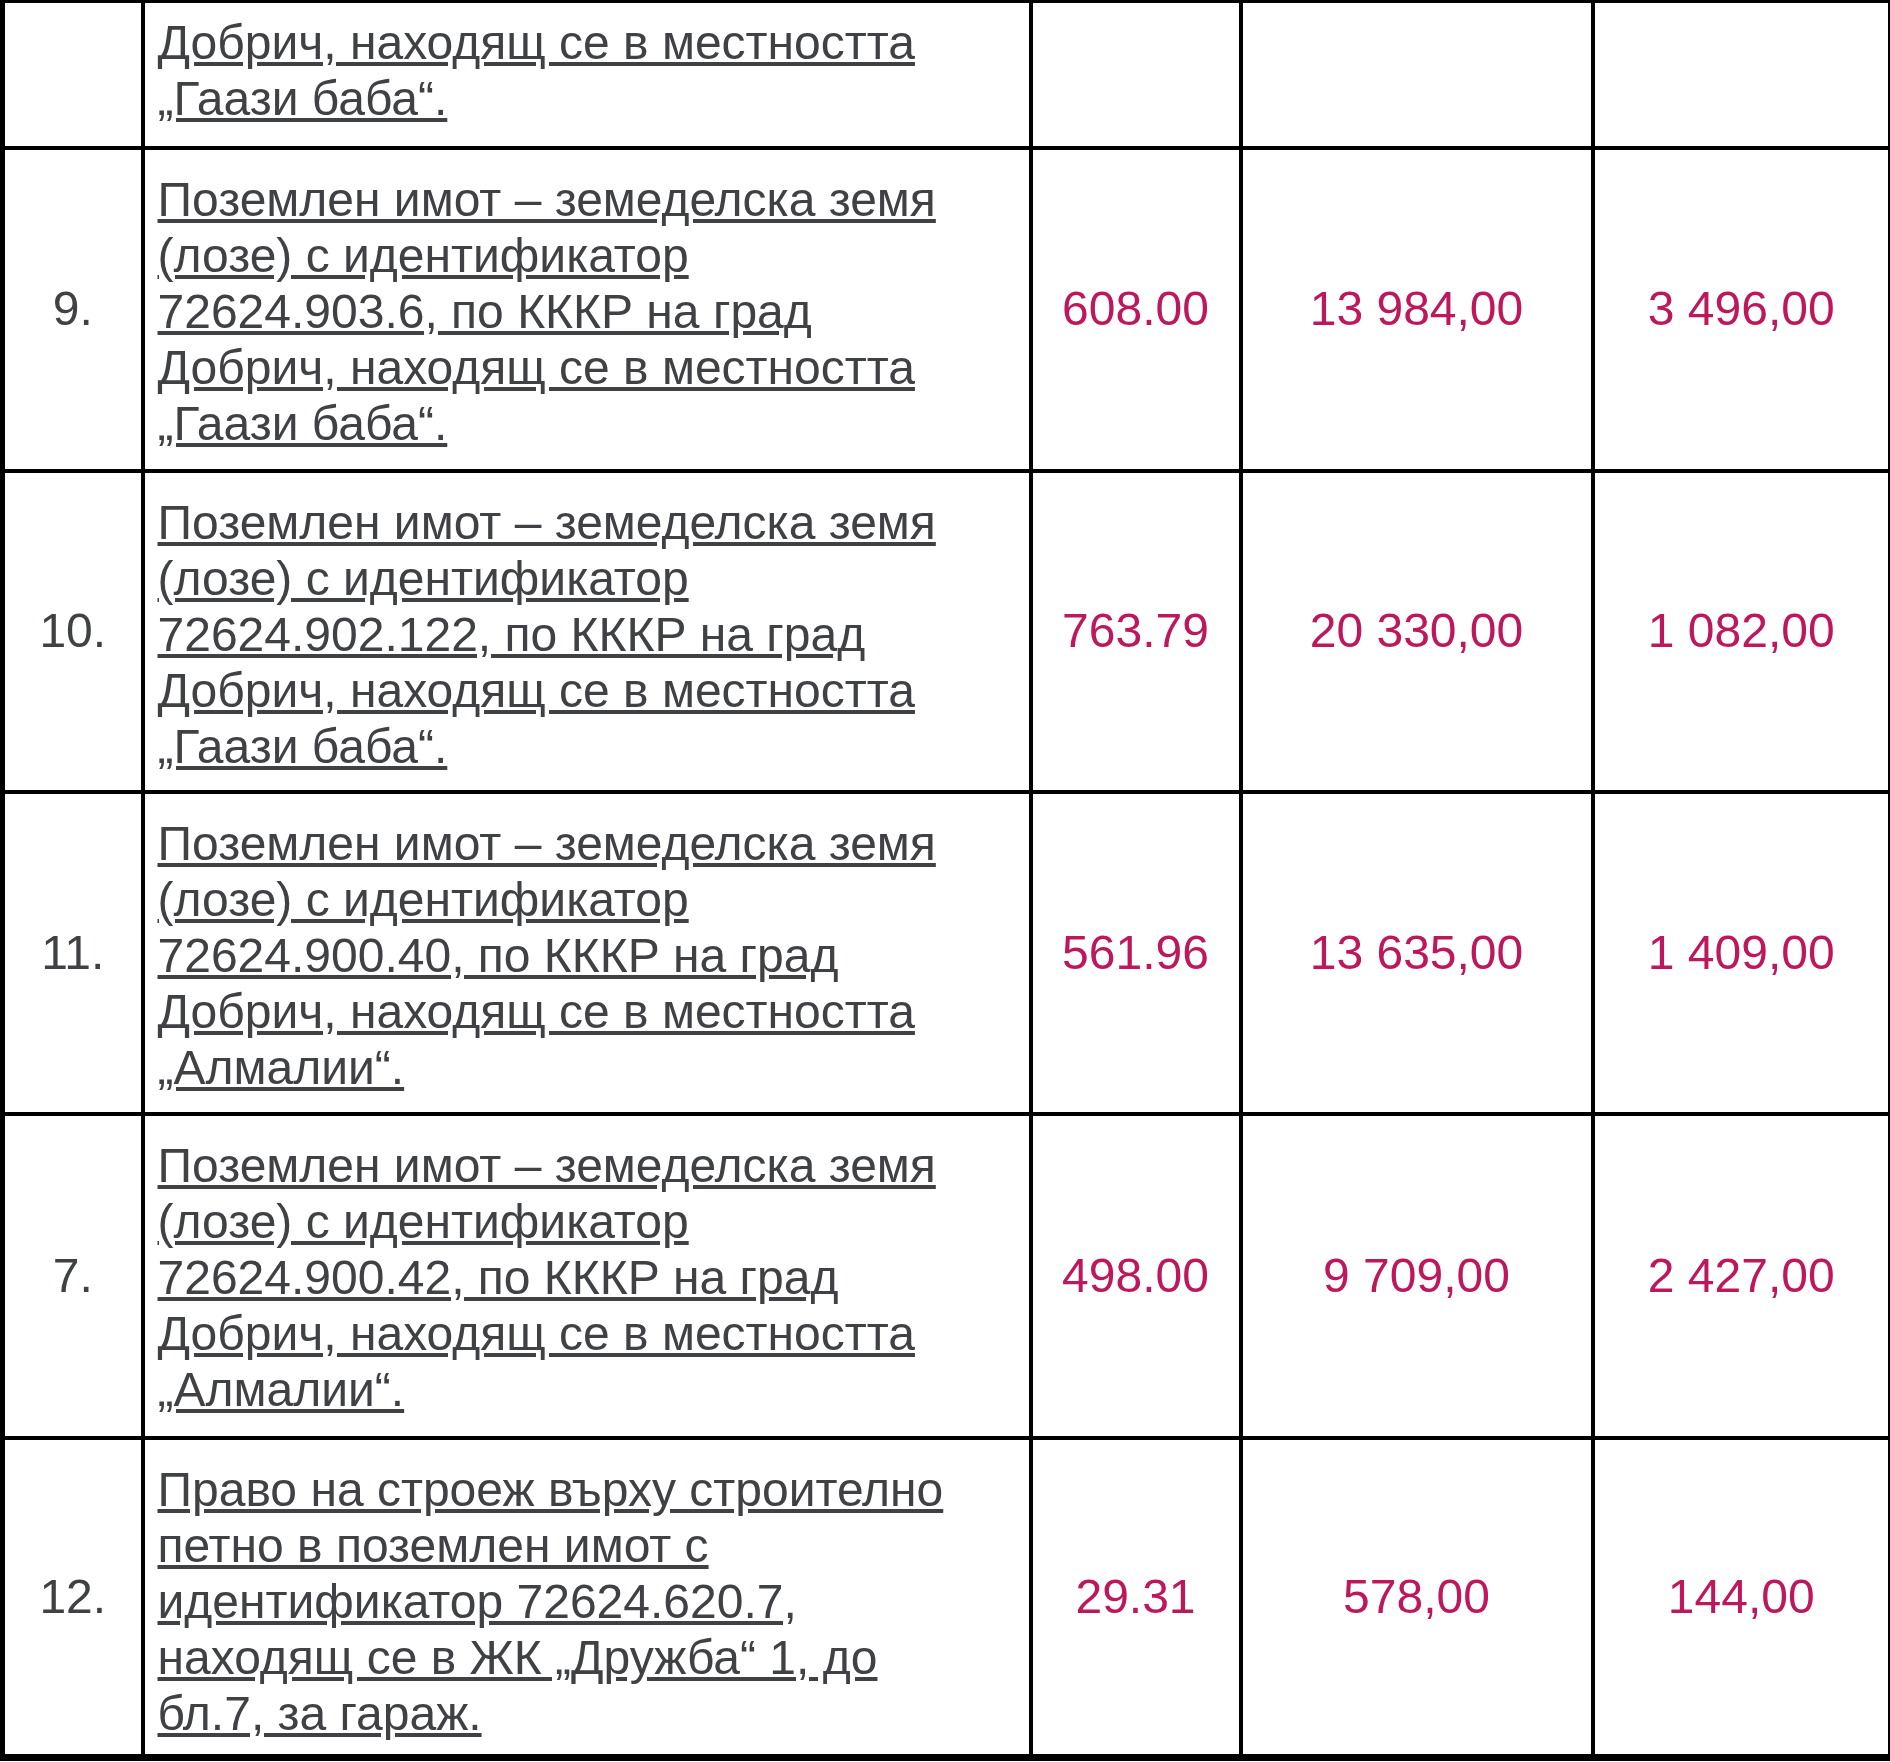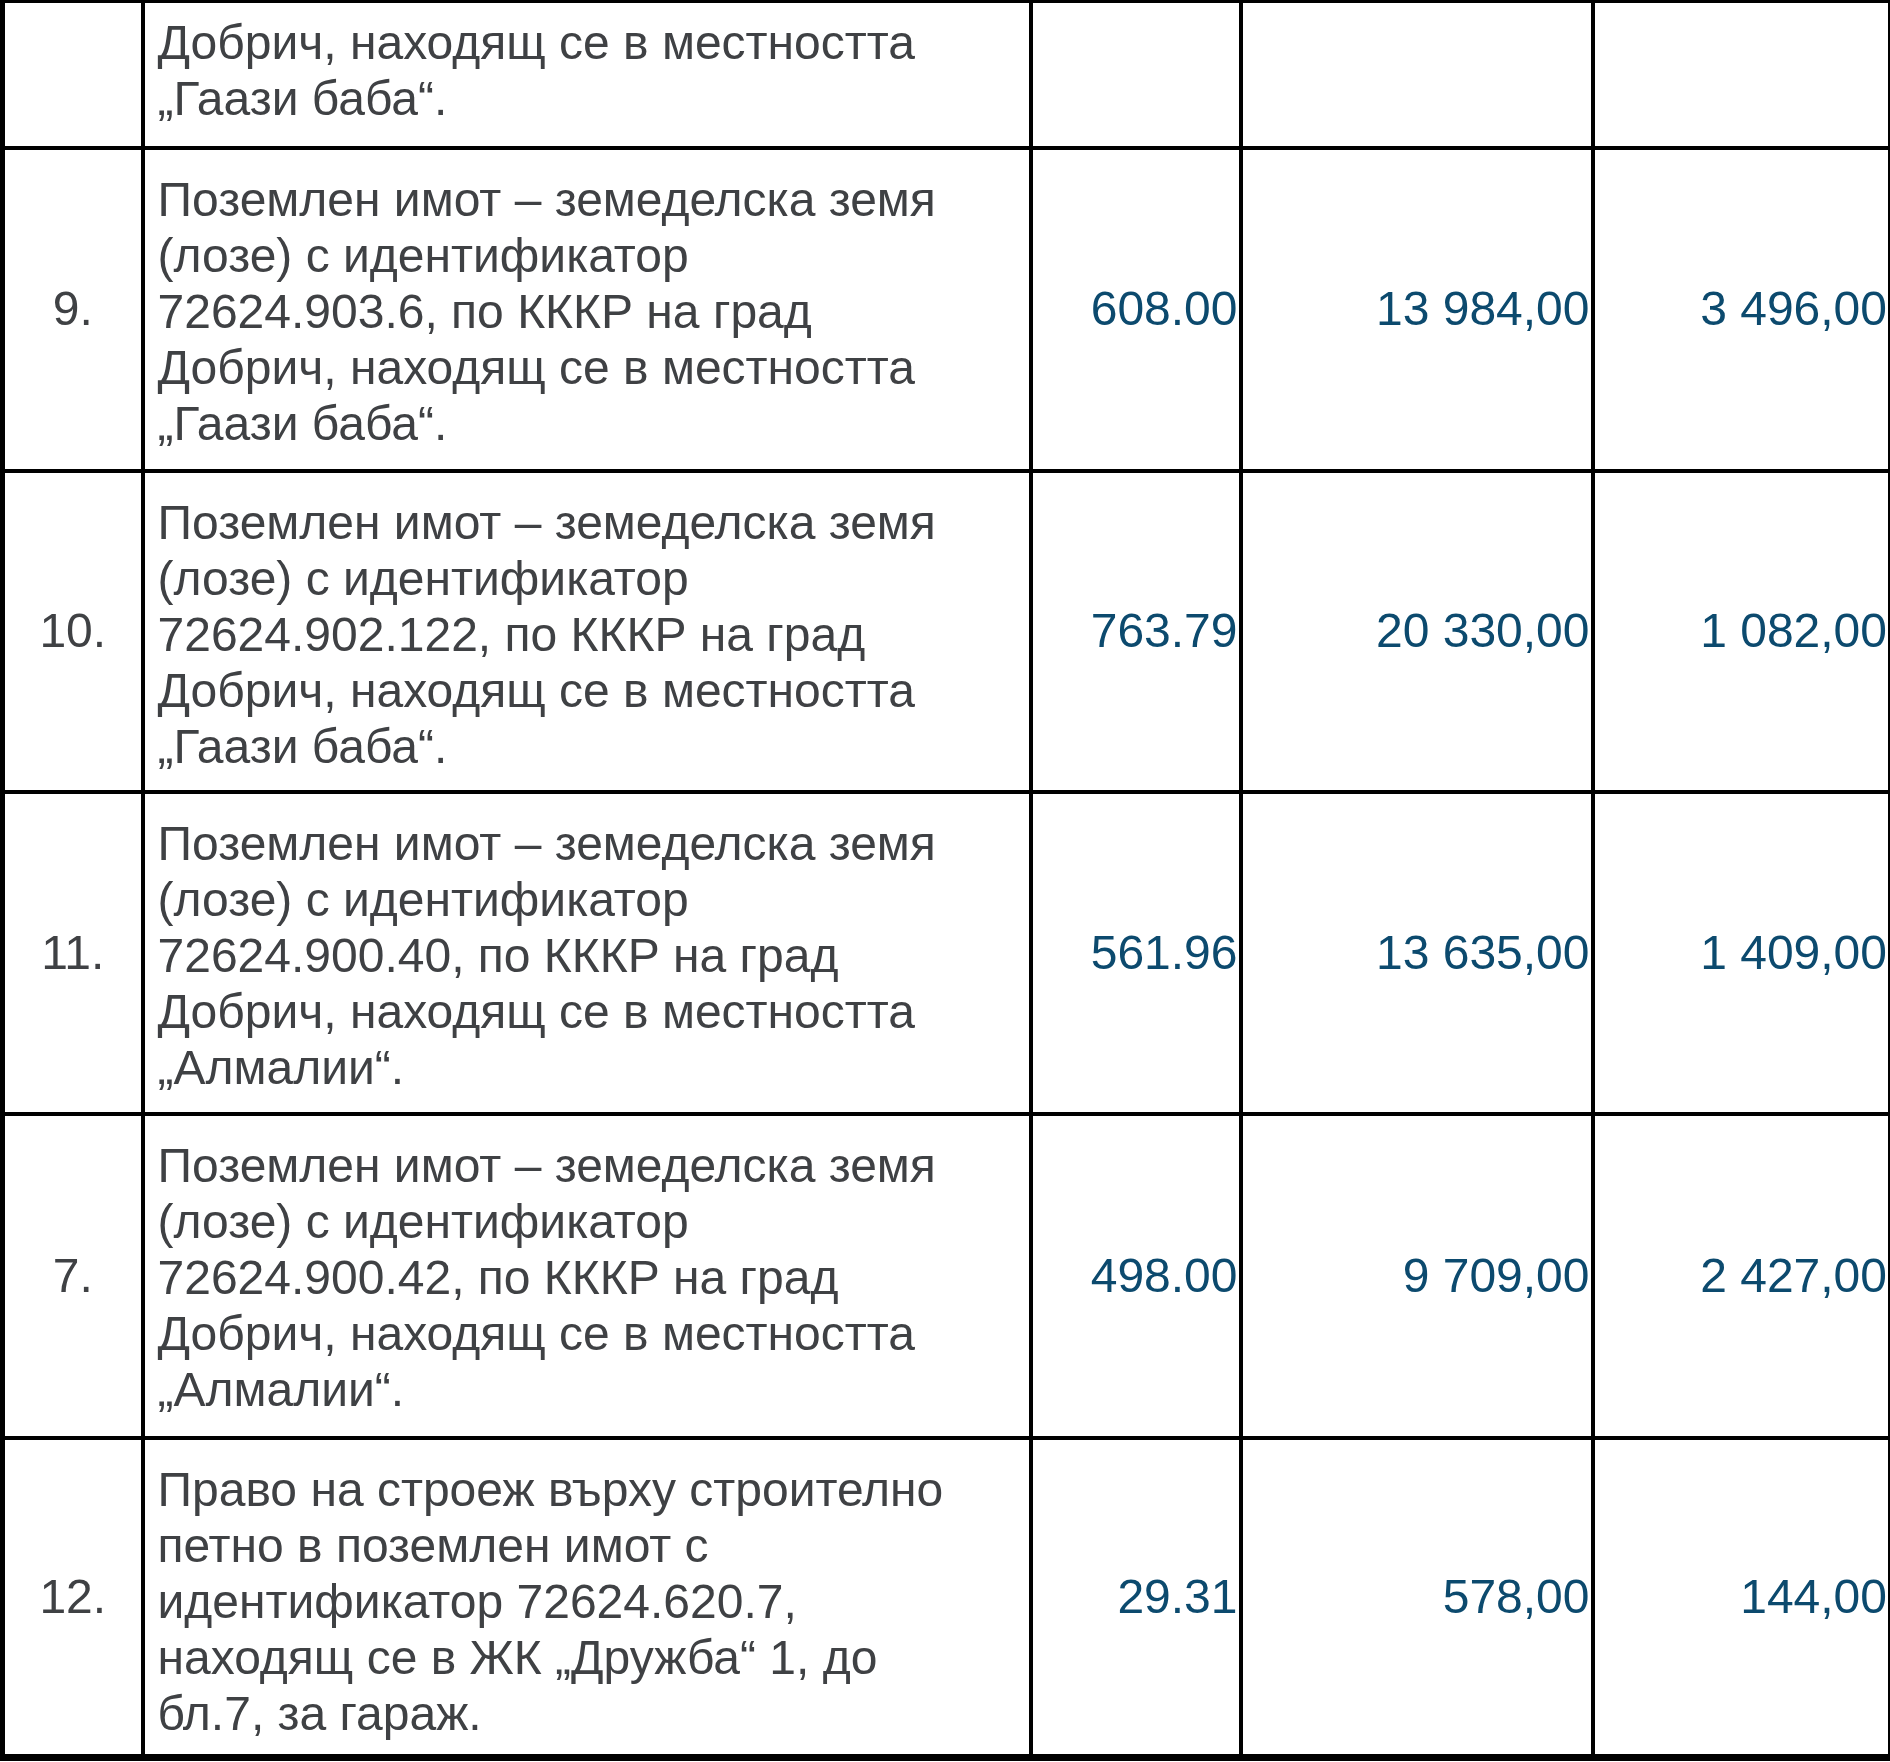--- a/index.html
+++ b/index.html
@@ -43,30 +43,31 @@
     color: #3f4144;
   }
   td.desc-cell {
     text-align: left;
     vertical-align: top;
     font-size: 48px;
     line-height: 56px;
     padding: 22px 12px 0 13px;
     white-space: pre-line;
     color: #3f4144;
+    text-decoration: underline;
   }
   tr.first-row td.desc-cell {
     padding-top: 12px;
   }
   td.val-cell {
-    text-align: right;
+    text-align: center;
     vertical-align: middle;
     font-size: 48px;
     line-height: 56px;
-    color: #0c4a6e;
+    color: #be185d;
   }
 </style>
 </head>
 <body>
 
 <div class="page">
   <table class="doc-table">
     <colgroup>
       <col style="width:140px">
       <col style="width:888px">

